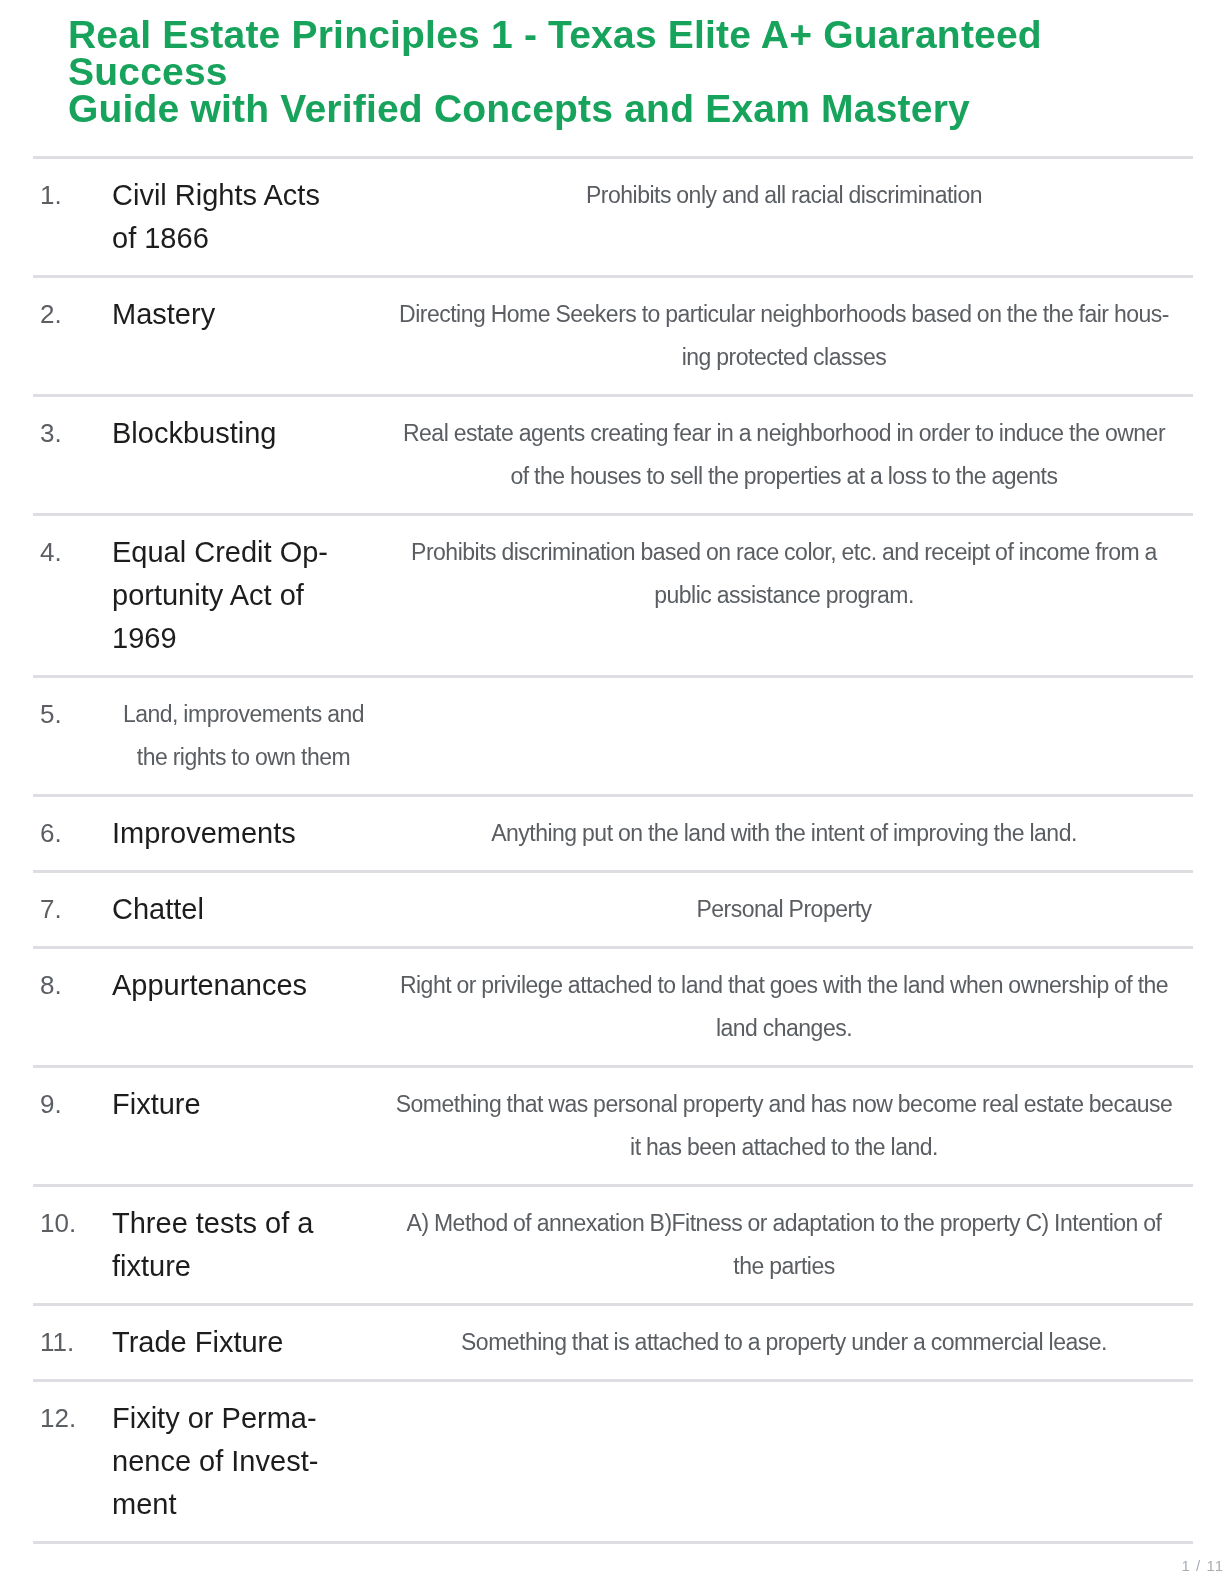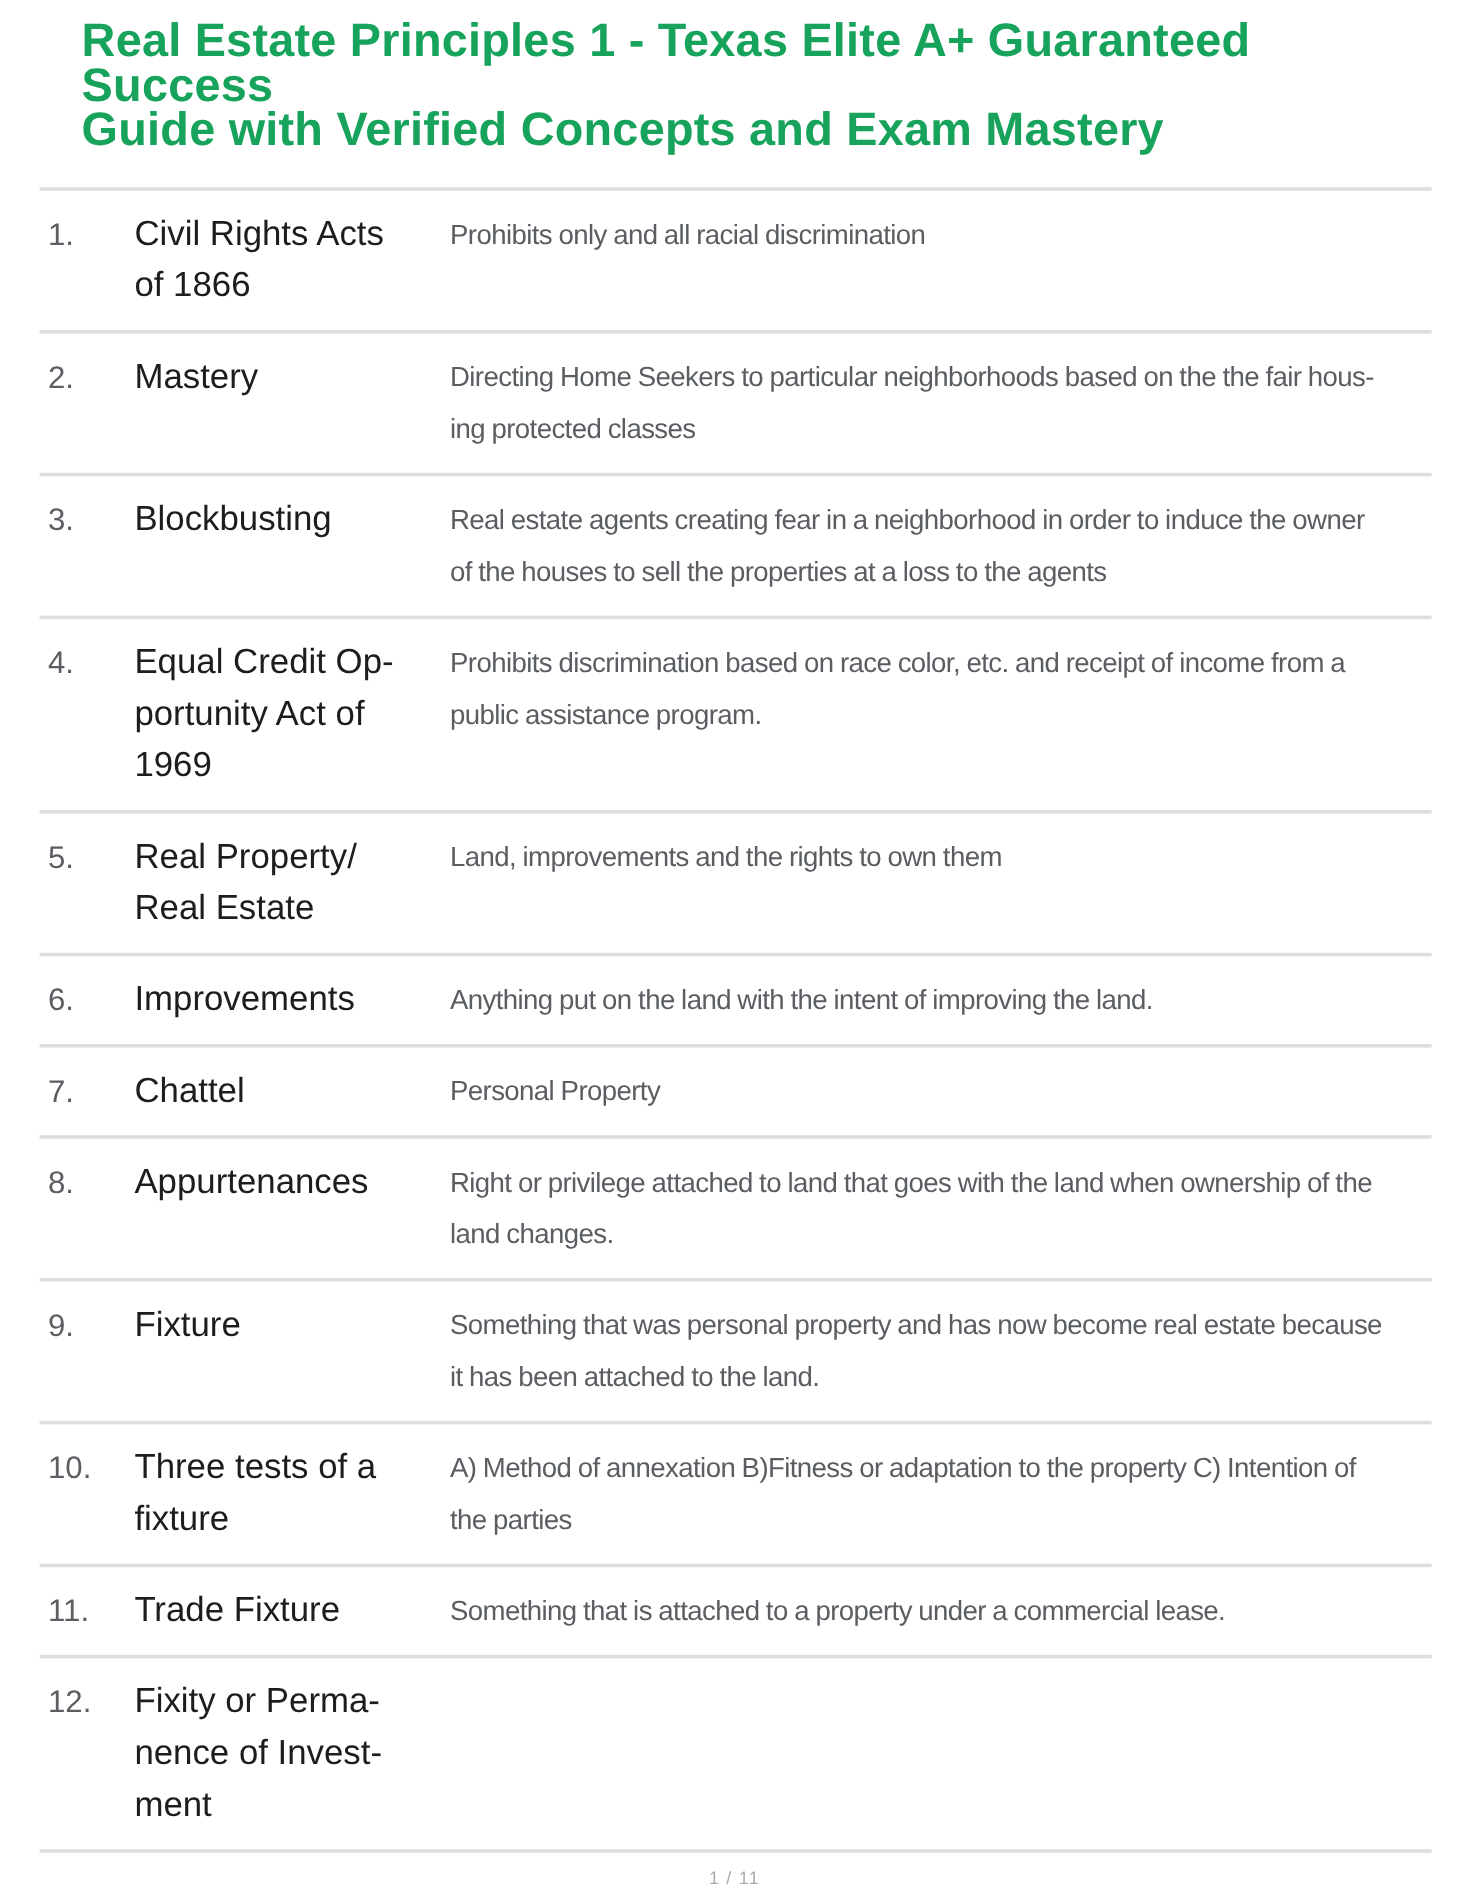--- a/index.html
+++ b/index.html
@@ -57,24 +57,25 @@
     color: var(--term-text);
     white-space: pre-line;
   }
   .term-definition {
     font-size: 23px;
     line-height: 43px;
     color: var(--definition-text);
     white-space: pre-line;
     letter-spacing: -0.5px;
     word-spacing: -0.5px;
+    text-align: center;
   }
   .page-footer {
     margin-top: 13px;
-    text-align: center;
+    text-align: right;
     font-size: 15px;
     color: var(--footer-text);
     letter-spacing: 1px;
   }
 </style>
 </head>
 <body>
 
 <h1 class="doc-title">Real Estate Principles 1 - Texas Elite A+ Guaranteed Success
 Guide with Verified Concepts and Exam Mastery</h1>
@@ -101,22 +102,20 @@
     <div class="term-row">
     <div class="term-number">4.</div>
     <div class="term-text">Equal Credit Op-
 portunity Act of
 1969</div>
     <div class="term-definition">Prohibits discrimination based on race color, etc. and receipt of income from a
 public assistance program.</div>
   </div>
     <div class="term-row">
     <div class="term-number">5.</div>
-    <div class="term-text">Real Property/
-Real Estate</div>
     <div class="term-definition">Land, improvements and the rights to own them</div>
   </div>
     <div class="term-row">
     <div class="term-number">6.</div>
     <div class="term-text">Improvements</div>
     <div class="term-definition">Anything put on the land with the intent of improving the land.</div>
   </div>
     <div class="term-row">
     <div class="term-number">7.</div>
     <div class="term-text">Chattel</div>

